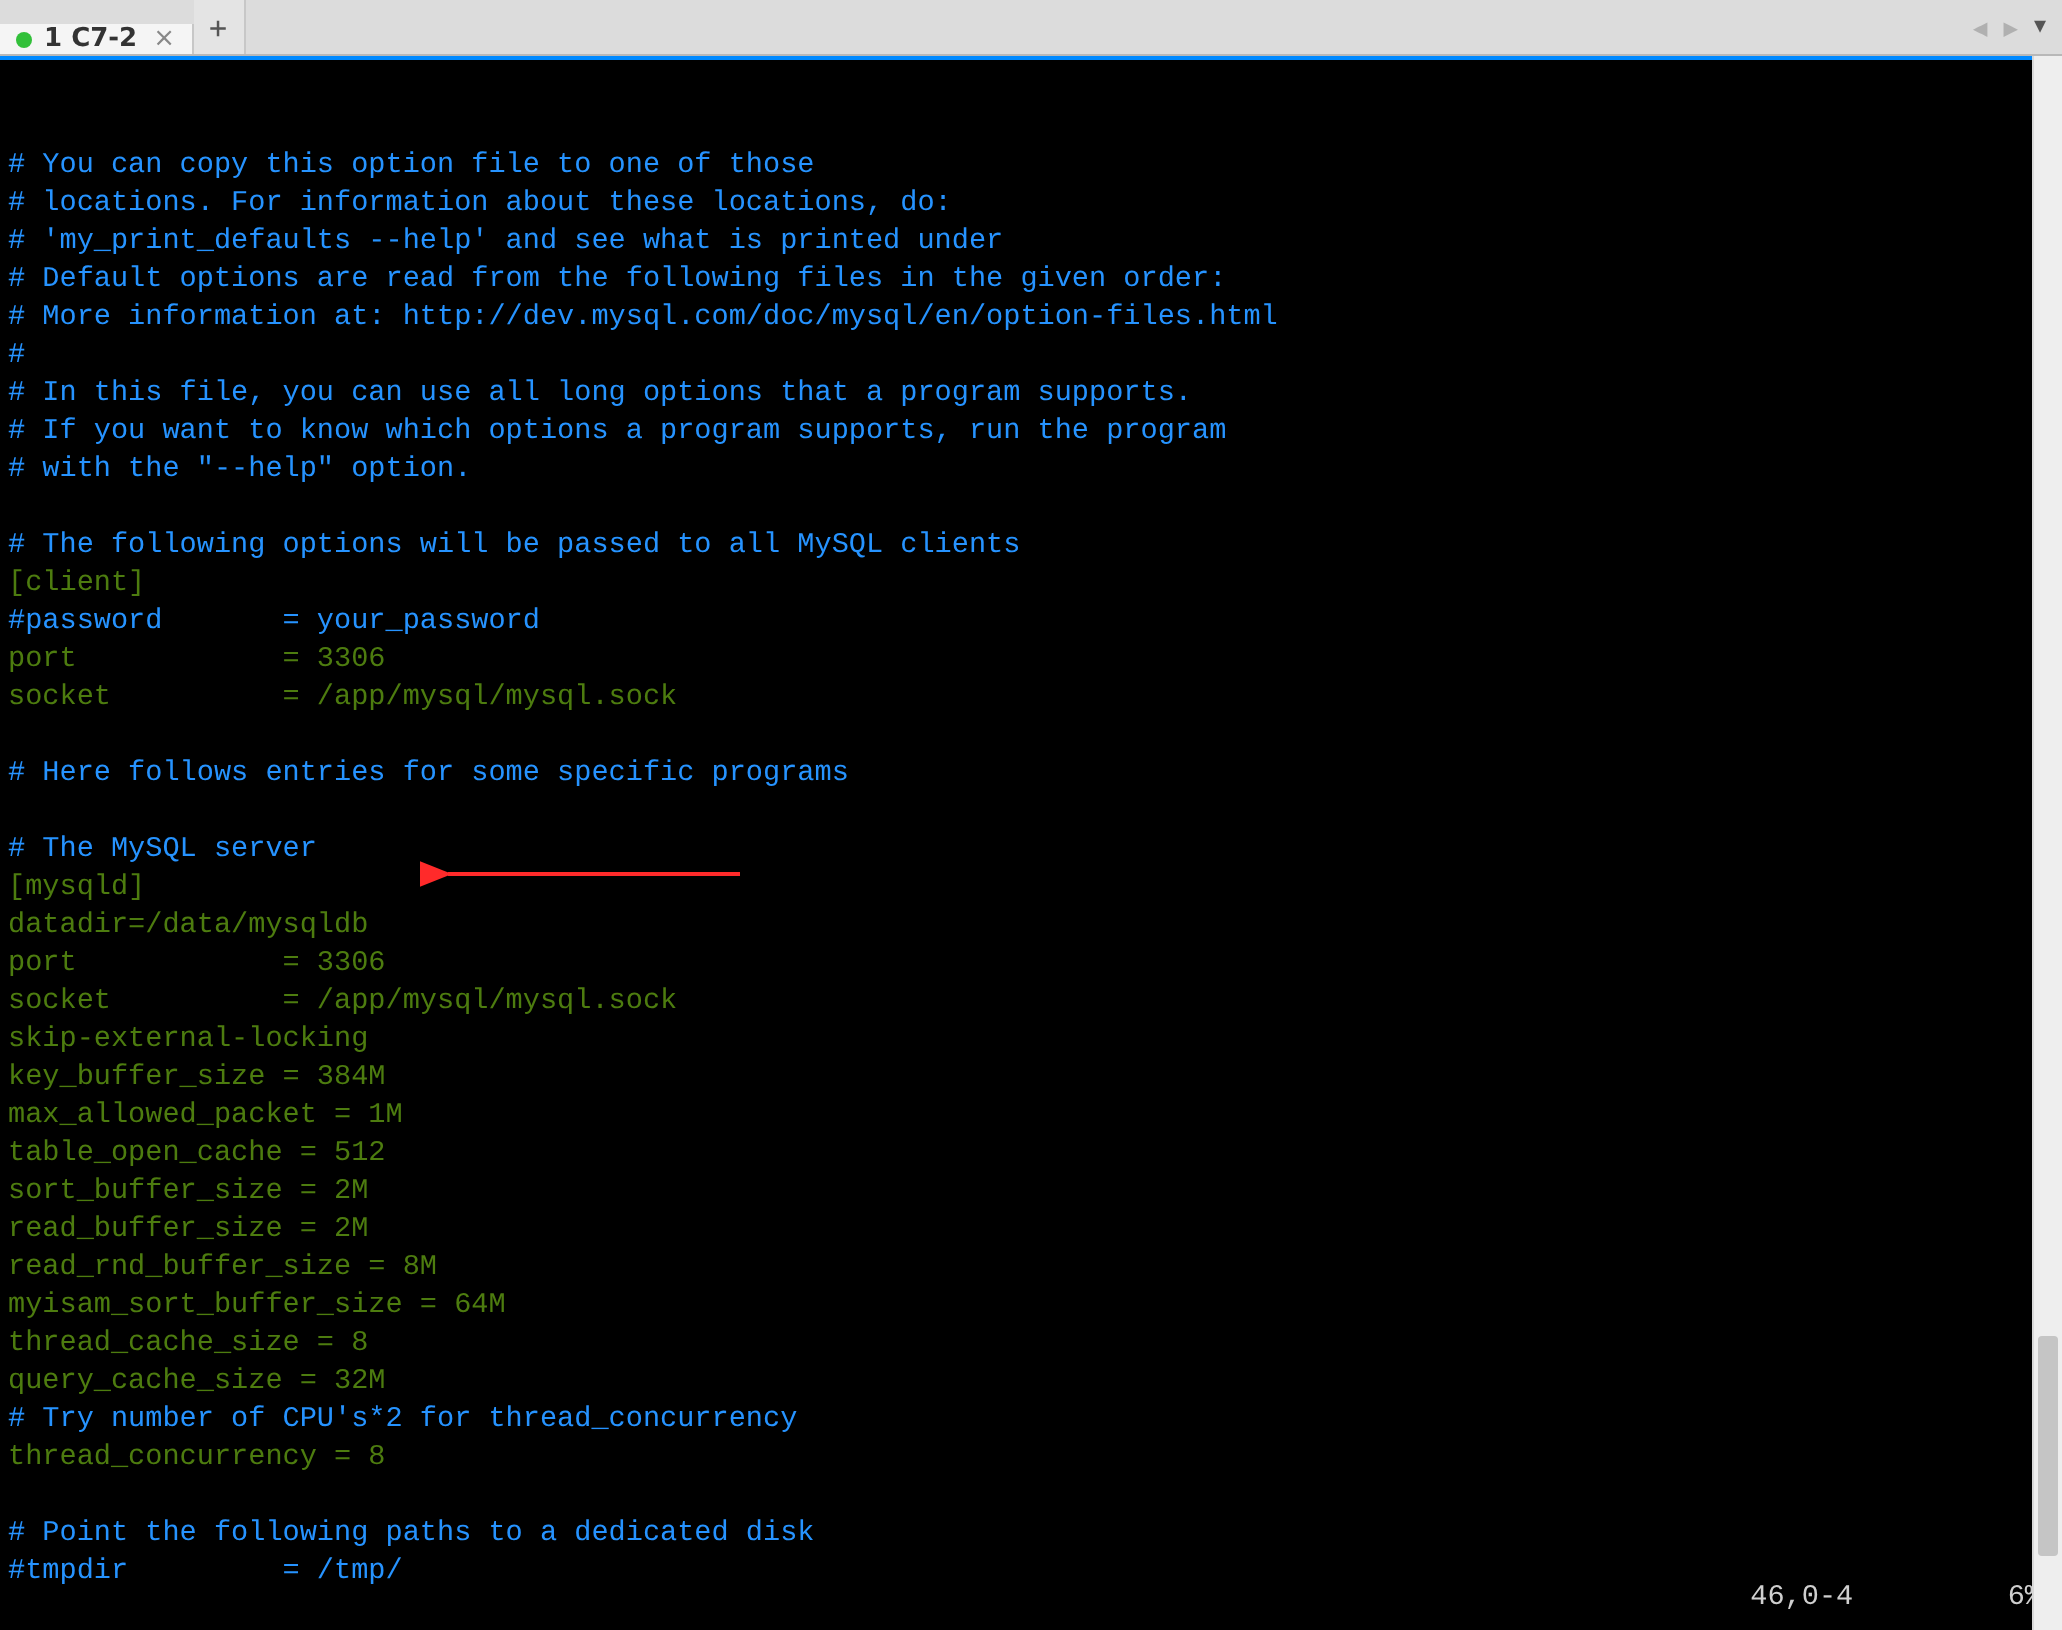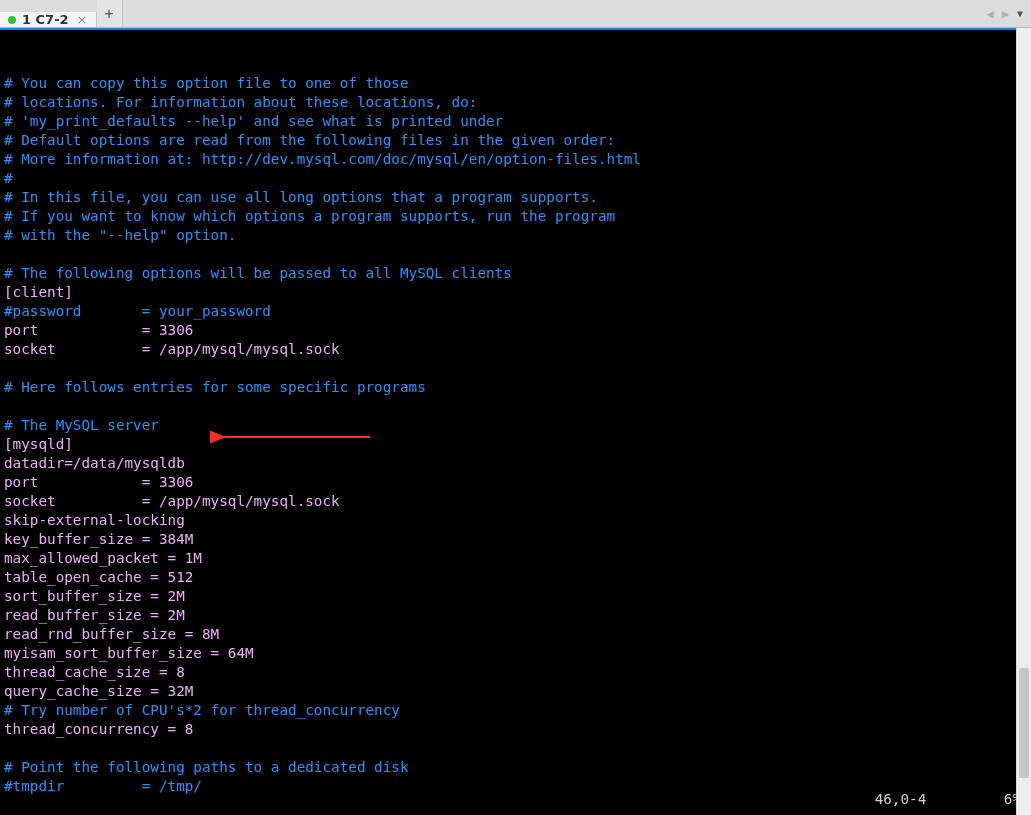--- a/index.html
+++ b/index.html
@@ -75,24 +75,25 @@
   .terminal {
     background: #000;
     height: calc(815px - 28px);
     position: relative;
     padding: 6px 4px 4px 4px;
     font-size: 14.3px;
     line-height: 19px;
     white-space: pre;
     overflow: hidden;
     border-top: 2px solid #0089ff;
+    font-family: Liberation Mono, monospace;
   }
   .line { white-space: pre; }
   .c-comment { color: #2693ff; } 
-  .c-plain { color: #f0abfc; }
+  .c-plain { color: #4d7c0f; }
   
   .status-line {
     position: absolute;
     bottom: 6px;
     right: 10px;
     color: #cfcfcf;
     font-size: 14.3px;
     white-space: pre;
   }
   

